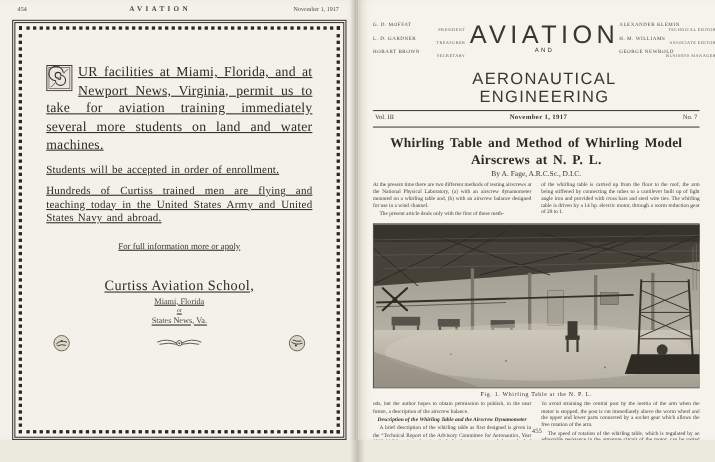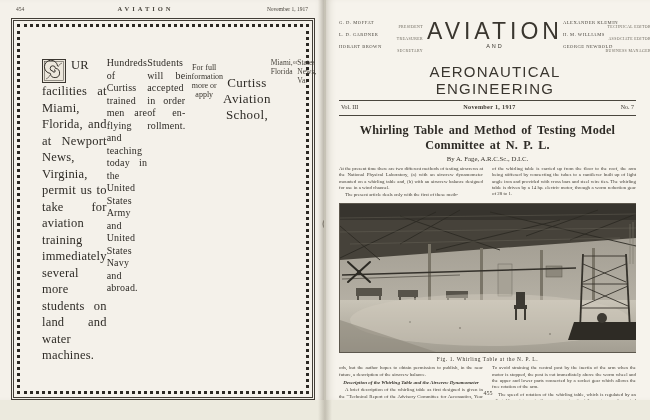--- a/index.html
+++ b/index.html
@@ -19,28 +19,28 @@
 
   
   .running-head{display:flex;justify-content:space-between;align-items:baseline;
     padding:5px 16px 0 16px;font-size:6px;color:#4a463e;}
   .rh-title{letter-spacing:3px;font-weight:bold;font-size:6.5px;}
   .rh-side{font-size:5.5px;}
 
   .ad-frame-outer{margin:6px 9px 0 11px;border:1px solid #413d36;padding:1px;height:382px;box-sizing:border-box;}
   .ad-frame-mid{border:1px solid #413d36;padding:3px;height:100%;box-sizing:border-box;}
   .ad-frame-dots{border:3px dotted #2b2823;height:100%;box-sizing:border-box;
-    padding:30px 22px 8px 22px;display:flex;flex-direction:row;}
+    padding:30px 22px 8px 22px;display:flex;flex-direction:column;text-decoration:underline;}
   .ad-p{margin:0 0 9px 0;font-size:12.5px;line-height:16.5px;text-align:justify;
     letter-spacing:.2px;word-spacing:1px;color:#2e2b26;}
   .ad-p.small{font-size:10px;line-height:12.5px;margin-bottom:7px;}
   .dropcap{float:left;width:24px;height:24px;margin:2px 5px 0 0;}
   .ad-cta{margin:6px 0 6px 0;text-align:center;font-size:8px;color:#3a362f;}
   .ad-school{margin:18px 0 0 0;text-align:center;font-size:13px;letter-spacing:.4px;color:#2e2b26;}
-  .ad-city{margin:1px 0 0 0;text-align:left;font-size:7.5px;color:#4a463e;}
+  .ad-city{margin:1px 0 0 0;text-align:center;font-size:7.5px;color:#4a463e;}
   .ad-or{margin:2px 0 0 0;text-align:center;font-size:5.5px;color:#555047;}
   .ad-ornaments{margin-top:8px;display:flex;justify-content:space-between;align-items:center;padding:0 6px;}
 
   
   .rp-inner{padding:20px 14px 0 13px;}
   .masthead{display:grid;grid-template-columns:88px 1fr 92px;align-items:start;min-height:46px;}
   .officer{margin-bottom:3px;}
   .officer .name{font-size:4.6px;letter-spacing:.5px;color:#4a463e;}
   .officer .role{font-size:3.9px;letter-spacing:.4px;color:#6a655a;text-align:right;padding-right:4px;}
   .mast-center{text-align:center;}
@@ -86,22 +86,22 @@
               <svg width="24" height="24" viewBox="0 0 24 24">
                 <rect x="0.5" y="0.5" width="23" height="23" fill="#ece7dc" stroke="#3a3630" stroke-width="1"></rect>
                 <rect x="2.5" y="2.5" width="19" height="19" fill="none" stroke="#56524a" stroke-width="0.6"></rect>
                 <path d="M12 12 m0,-1.2 a1.2 1.2 0 1 1 -1.2 1.2 a2.6 2.6 0 1 1 2.6,-2.6 a4.6 4.6 0 1 1 -5,5 a6.6 6.6 0 1 1 7.2,-7.2" fill="none" stroke="#3a3630" stroke-width="1"></path>
                 <path d="M4 20 q3,-1 4,-4 M20 4 q-3,1 -4,4" fill="none" stroke="#56524a" stroke-width="0.7"></path>
               </svg>
             </span>
             <span>UR facilities at Miami, Florida, and at Newport News, Virginia, permit us to take for aviation training immediately several more students on land and water machines.</span>
           </p>
 
+          <p class="ad-p small">Students will be accepted in order of en­rollment.</p>
           <p class="ad-p small">Hundreds of Curtiss trained men are flying and teaching today in the United States Army and United States Navy and abroad.</p>
-          <p class="ad-p small">Students will be accepted in order of en­rollment.</p>
 
           <p class="ad-cta">For full information more or apply</p>
           <p class="ad-school">Curtiss Aviation School,</p>
           <p class="ad-city">Miami, Florida</p>
           <p class="ad-or">or</p>
           <p class="ad-city">States News, Va.</p>
 
           <div class="ad-ornaments">
             <span>
               <svg width="16" height="16" viewBox="0 0 16 16">
@@ -173,21 +173,21 @@
       </div>
 
       <div class="rule"></div>
       <div class="vol-row">
         <span>Vol. III</span>
         <span class="date">November 1, 1917</span>
         <span>No. 7</span>
       </div>
       <div class="rule"></div>
 
-      <h1 class="art-title">Whirling Table and Method of Testing Model Committee at N. P. L.</h1>
+      <h1 class="art-title">Whirling Table and Method of Whirling Model Airscrews at N. P. L.</h1>
       <div class="art-byline">By A. Fage, A.R.C.Sc., D.I.C.</div>
 
       <div class="cols">
         <div class="col">
           <p>At the present time there are two different methods of testing airscrews at the National Physical Laboratory, (a) with an airscrew dynamometer mounted on a whirling table and, (b) with an airscrew balance designed for use in a wind channel.</p>
           <p class="ind">The present article deals only with the first of these meth-</p>
         </div>
         <div class="col">
           <p>of the whirling table is carried up from the floor to the roof, the arm being stiffened by connecting the tubes to a cantilever built up of light angle iron and provided with cross bars and steel wire ties. The whirling table is driven by a 14 hp. electric motor, through a worm reduction gear of 28 to 1.</p>
         </div>

